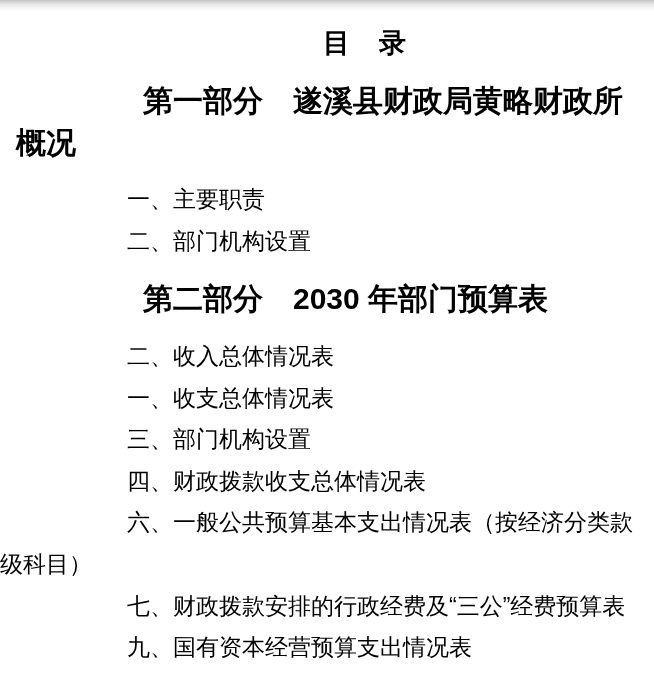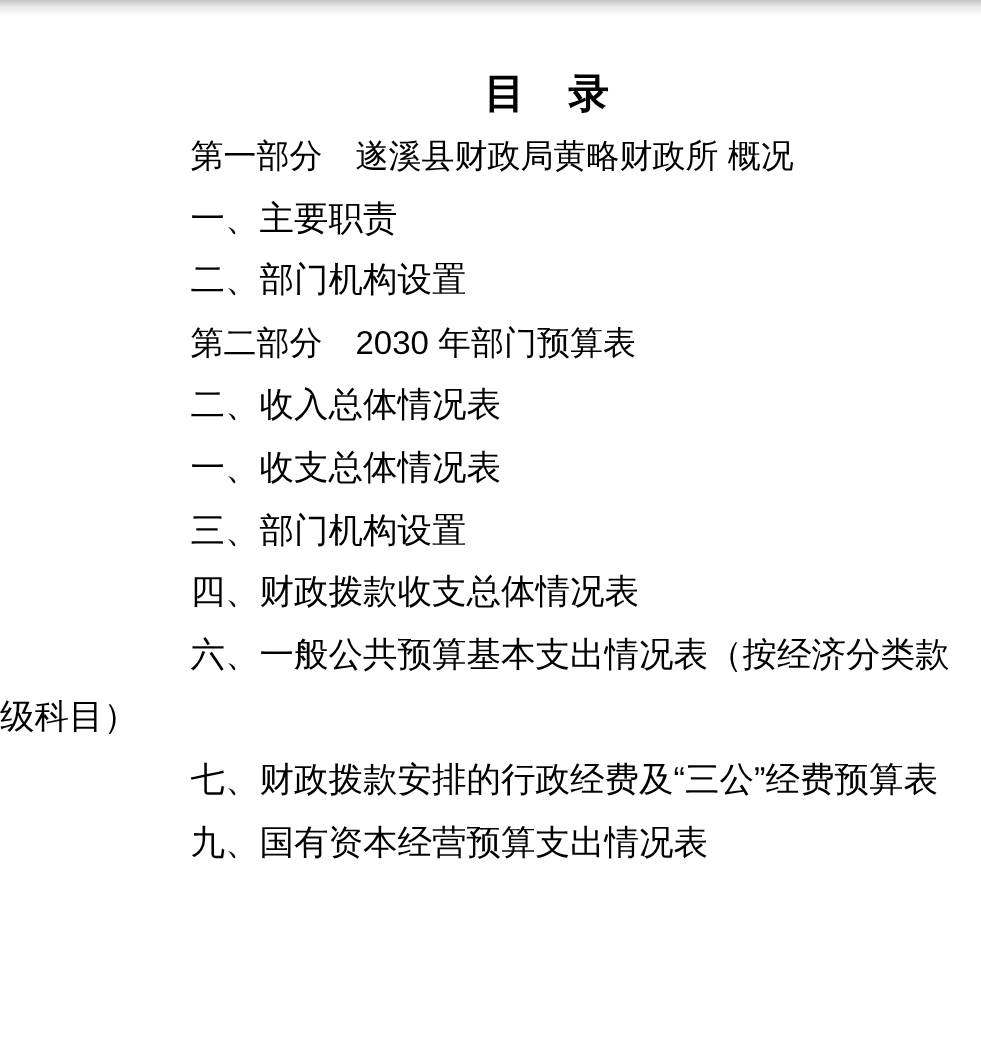--- a/index.html
+++ b/index.html
@@ -13,21 +13,21 @@
     overflow: hidden;
     font-family: "Liberation Sans", sans-serif;
     color: #000000;
   }
   .page {
     position: relative;
     width: 654px;
     height: 665px;
     background: #ffffff;
     box-sizing: border-box;
-    padding-top: 41px;
+    padding-top: 22px;
   }
   .top-shadow {
     position: absolute;
     top: 0;
     left: 0;
     width: 654px;
     height: 11px;
     background: linear-gradient(180deg, #c3c3c3 0%, #e9e9e9 40%, #ffffff 100%);
     pointer-events: none;
   }
@@ -36,23 +36,23 @@
     height: 42px;
     line-height: 42px;
     font-size: 27px;
     font-weight: bold;
     text-align: center;
     transform: translateX(38px);
     letter-spacing: 1px;
     white-space: pre;
   }
   .part-heading {
-    margin: 0;
-    font-size: 22px;
-    font-weight: normal;
+    margin: 16px;
+    font-size: 30px;
+    font-weight: bold;
     line-height: 41.6px;
     text-indent: 127px;
   }
   .toc-item {
     margin: 0;
     font-size: 23px;
     font-weight: normal;
     line-height: 41.6px;
     text-indent: 127px;
     word-break: break-all;

